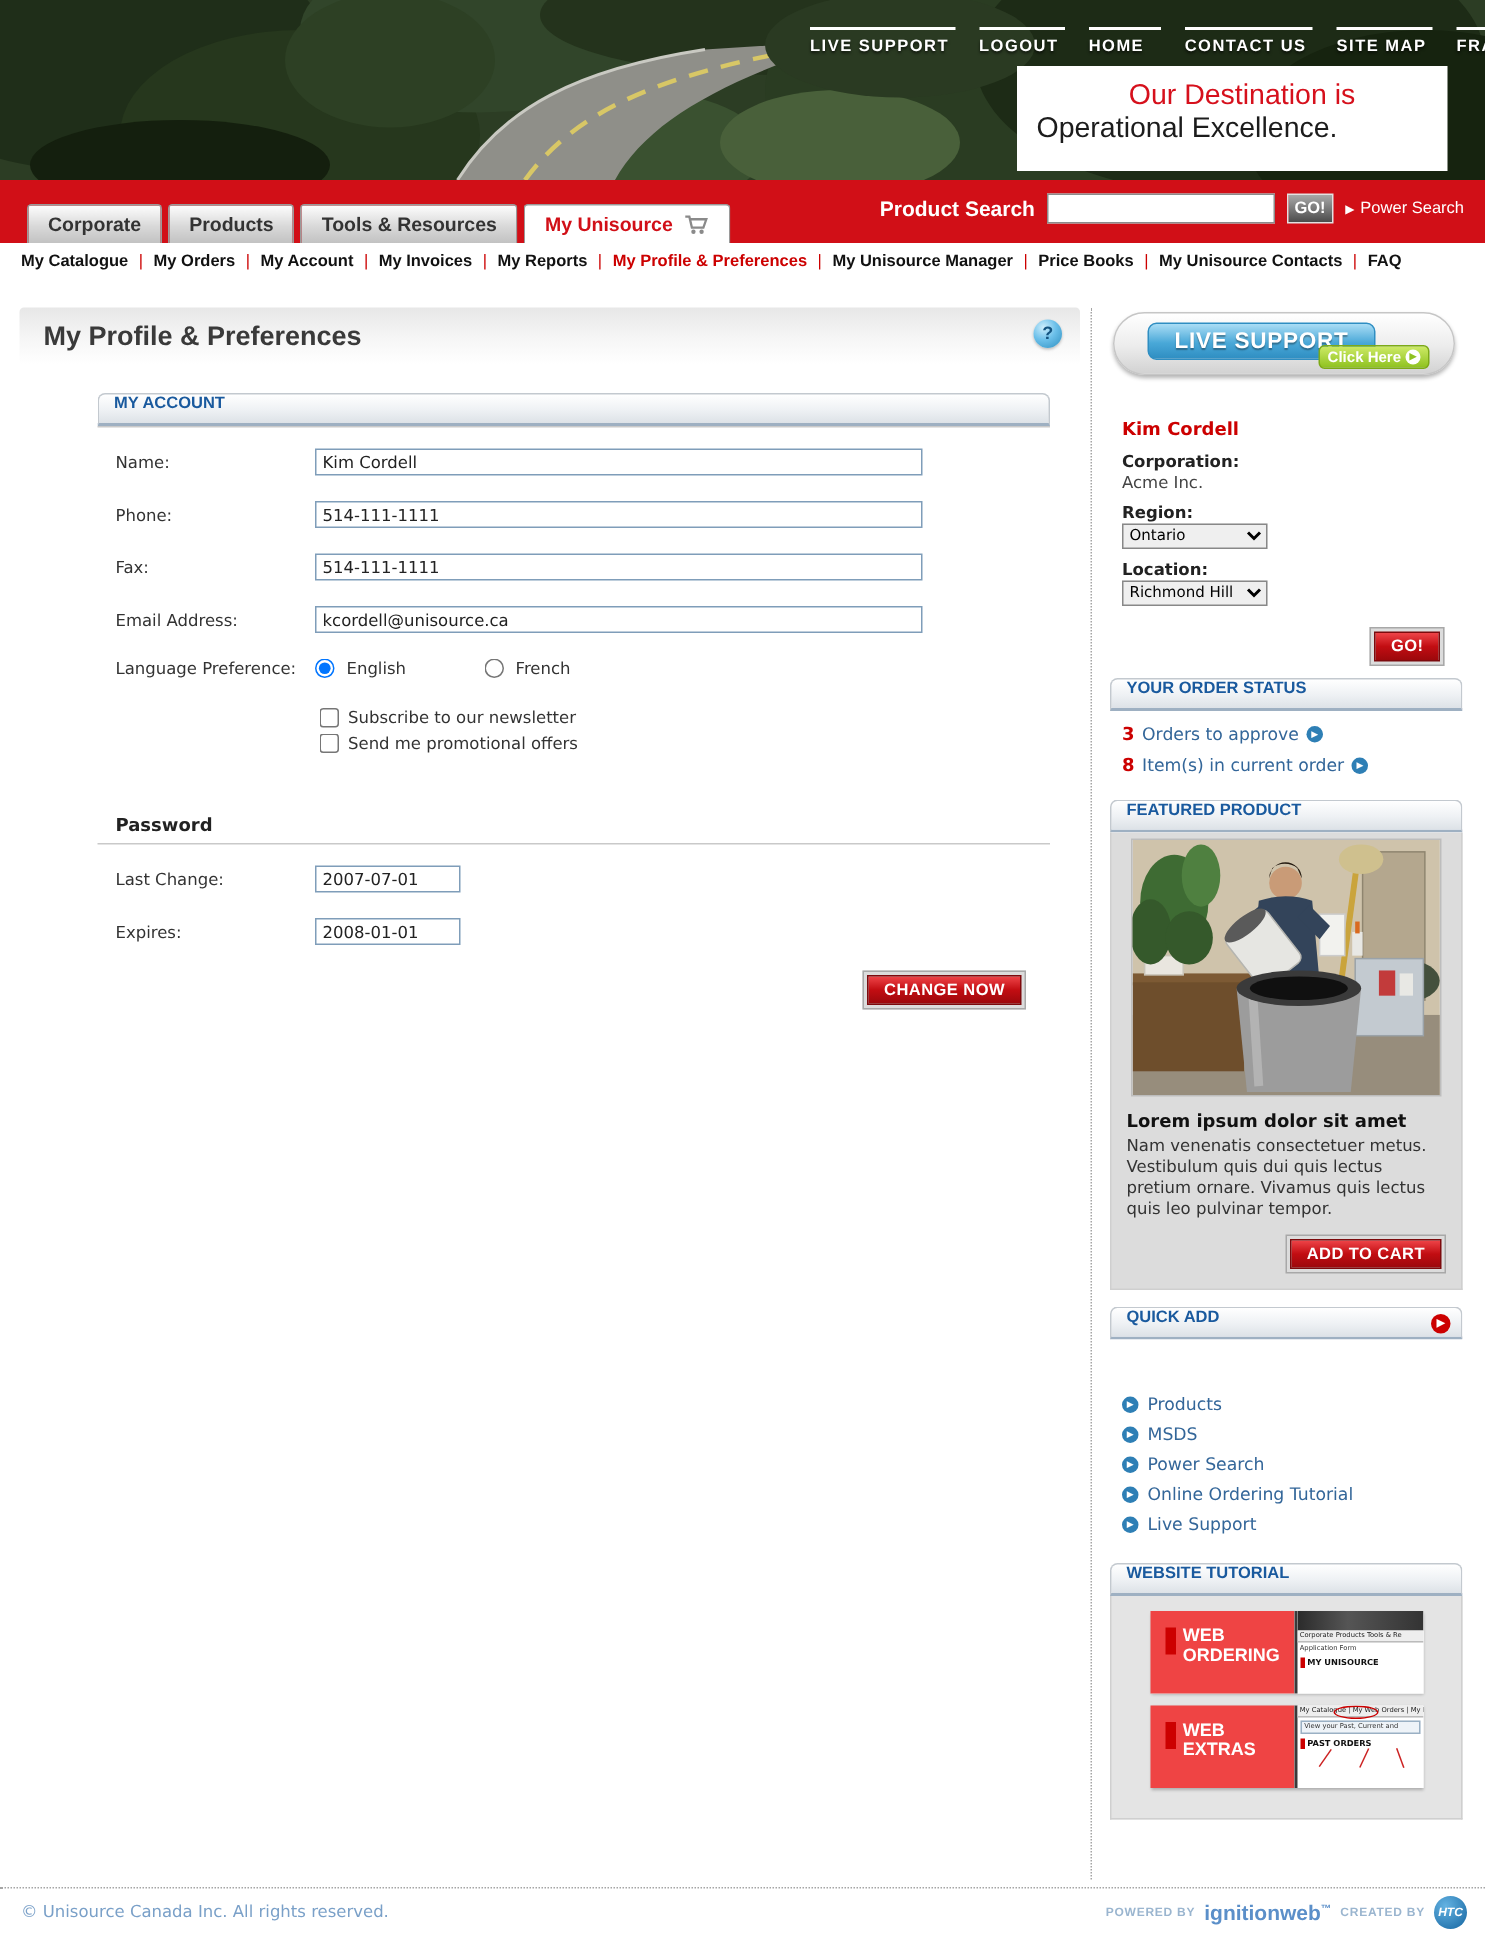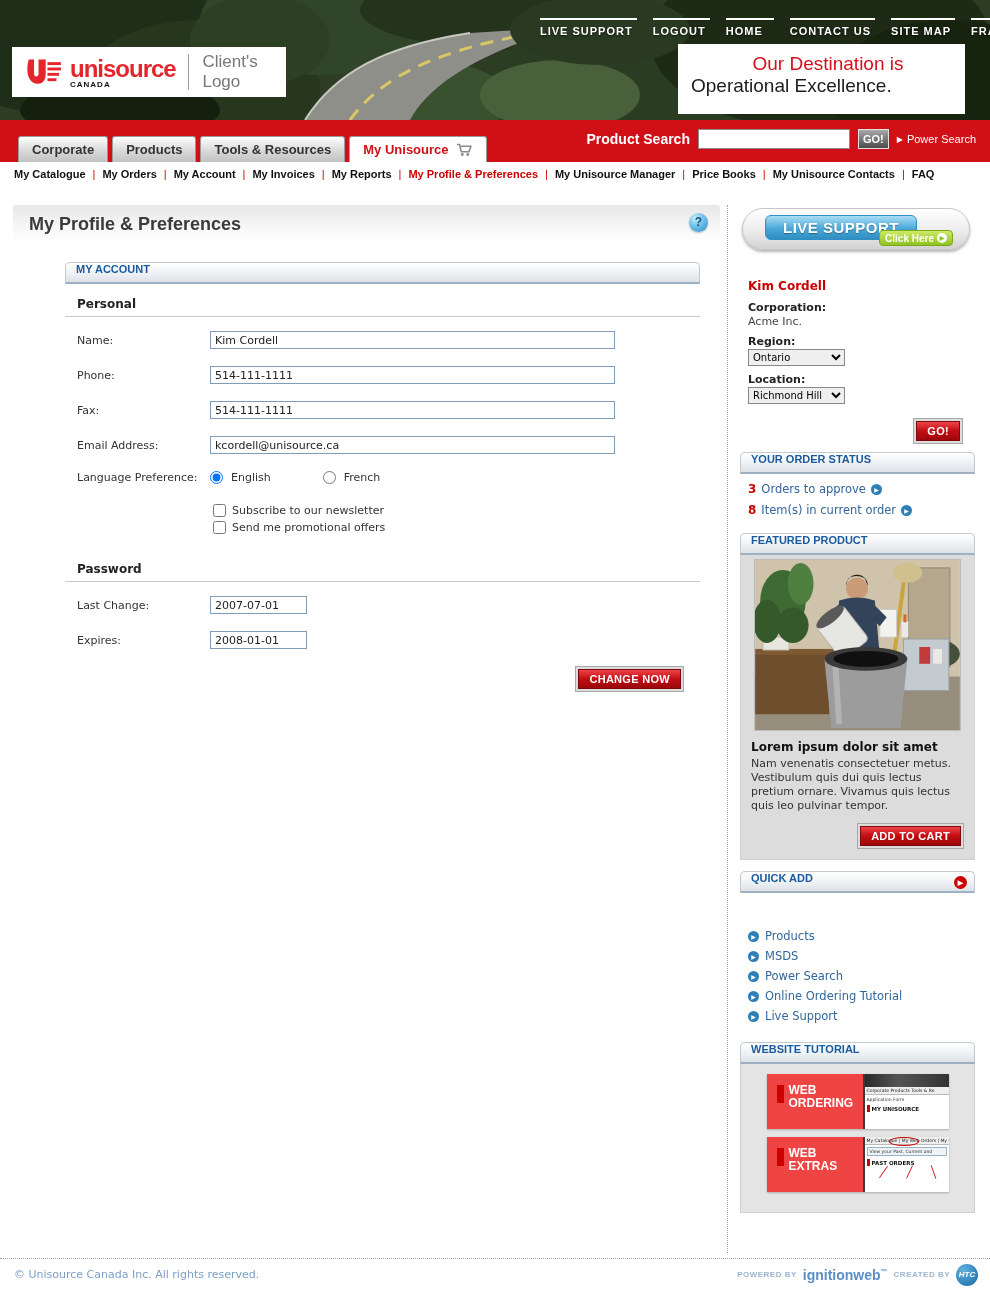--- a/index.html
+++ b/index.html
@@ -181,37 +181,20 @@
     <ellipse cx="260" cy="40" rx="70" ry="45" fill="#2d4024"></ellipse>
   </svg>
   <div class="toplinks">
     <div class="toplink">LIVE SUPPORT</div>
     <div class="toplink">LOGOUT</div>
     <div class="toplink">HOME</div>
     <div class="toplink">CONTACT US</div>
     <div class="toplink">SITE MAP</div>
     <div class="toplink">FRANÇAIS</div>
   </div>
-  <div class="logobox">
-    <div class="brandmark">
-      <svg width="42" height="34" viewBox="0 0 46 38">
-        <path d="M7 5 C3 20 7 31 16 32 C23 33 26 28 26 21 L26 5 L18 5 L18 21 C18 25 13 25 13 21 L13 5 Z" fill="#e4252b"></path>
-        <rect x="28" y="8" width="15" height="3.2" fill="#e4252b"></rect>
-        <rect x="28" y="14" width="15" height="3.2" fill="#e4252b"></rect>
-        <rect x="28" y="20" width="13" height="3.2" fill="#e4252b"></rect>
-        <rect x="28" y="26" width="10" height="3.2" fill="#e4252b"></rect>
-      </svg>
-      <div class="brandtxt">
-        <div class="brandname">unisource</div>
-        <div class="brandsub">CANADA</div>
-      </div>
-    </div>
-    <div class="logodiv"></div>
-    <div class="clientlogo">Client's Logo</div>
-  </div>
   <div class="taglinebox">
     <div class="tag1">Our Destination is</div>
     <div class="tag2">Operational Excellence.</div>
   </div>
 </div>
 
 <div class="redbar">
   <div class="tabs">
     <div class="tab">Corporate</div>
     <div class="tab">Products</div>
@@ -259,21 +242,20 @@
 </div>
 
 <div class="content">
   <div class="titlebar">
     <div class="pagetitle">My Profile &amp; Preferences</div>
     <div class="helpicon">?</div>
   </div>
   <div class="acctpanel">
     <div class="shead">MY ACCOUNT</div>
 
-    <div class="sectionhead">Personal</div>
     <hr class="sectionrule">
 
     <div class="frow">
       <span class="flabel">Name:</span>
       <input class="finput" type="text" value="Kim Cordell" style="">
     </div>
     <div class="frow">
       <span class="flabel">Phone:</span>
       <input class="finput" type="text" value="514-111-1111" style="">
     </div>
@@ -298,21 +280,21 @@
 
     <div class="checkrow">
       <input type="checkbox" style="">
       <span>Subscribe to our newsletter</span>
     </div>
     <div class="checkrow">
       <input type="checkbox" style="">
       <span>Send me promotional offers</span>
     </div>
 
-    <div class="sectionhead" style="margin-top:28px;">Password</div>
+    <div class="sectionhead" style="margin-top:41px;">Password</div>
     <hr class="sectionrule">
 
     <div class="frow">
       <span class="flabel">Last Change:</span>
       <input class="finput small" type="text" value="2007-07-01" style="">
     </div>
     <div class="frow">
       <span class="flabel">Expires:</span>
       <input class="finput small" type="text" value="2008-01-01" style="">
     </div>

